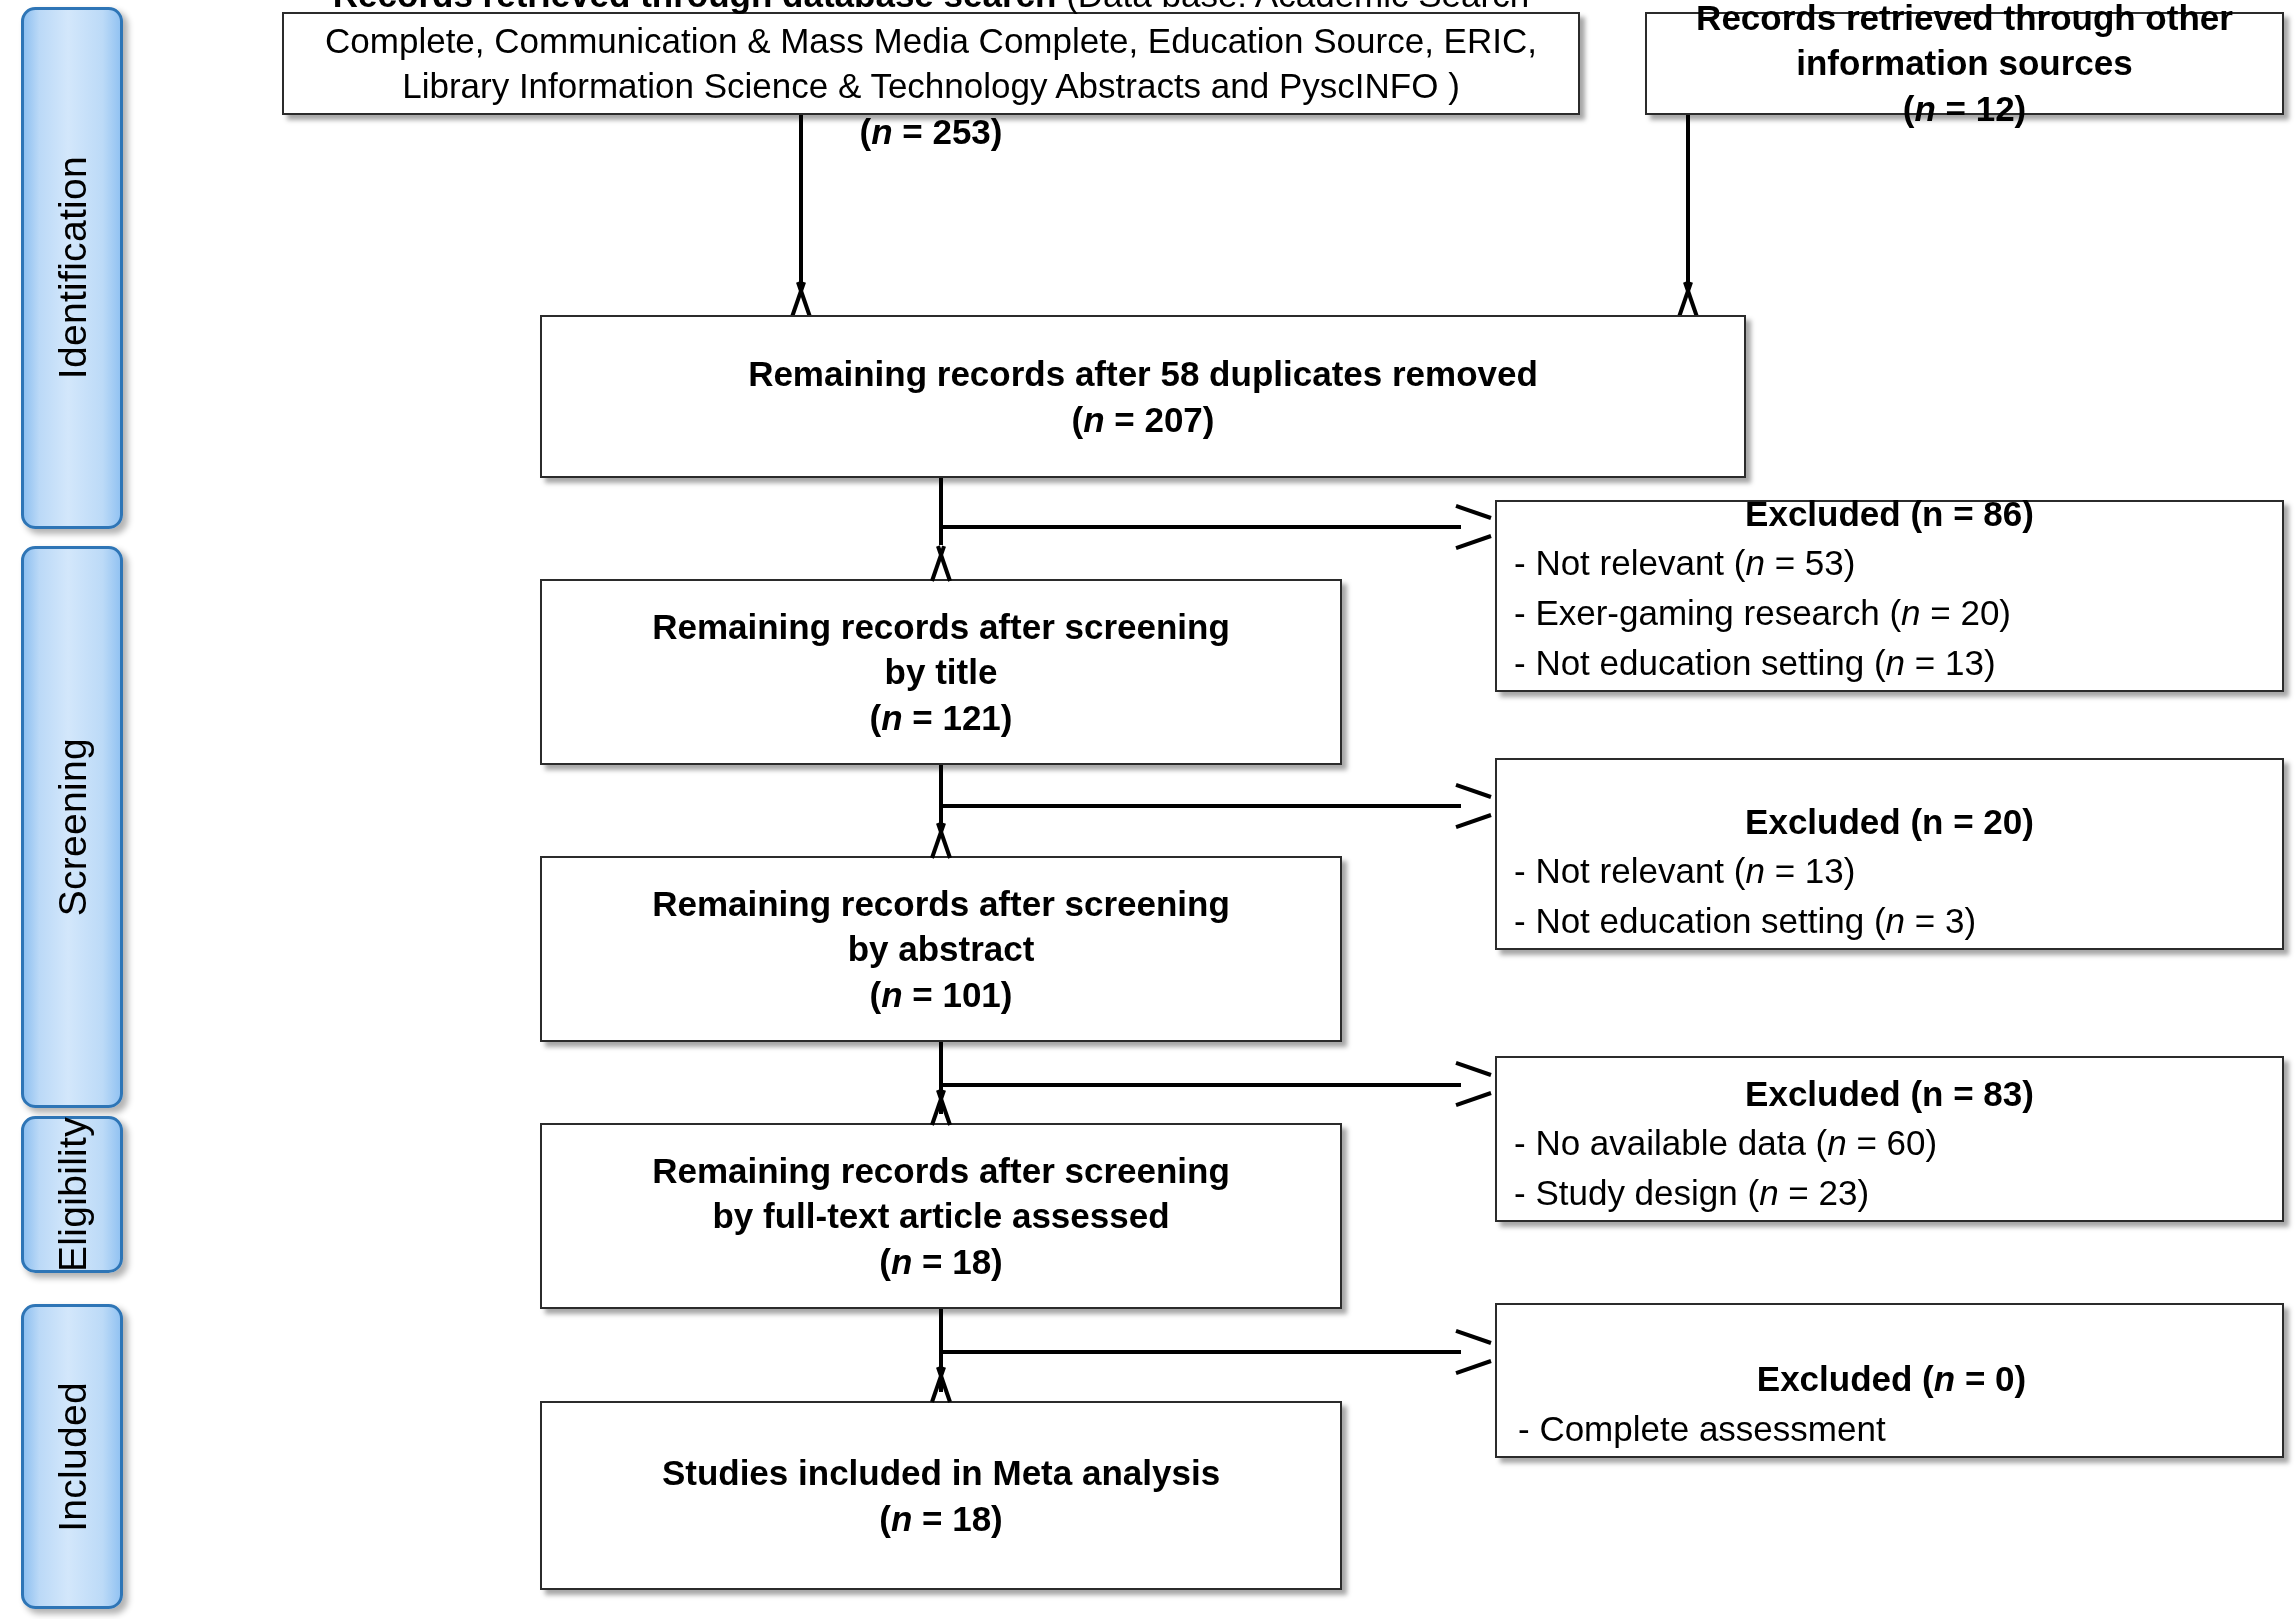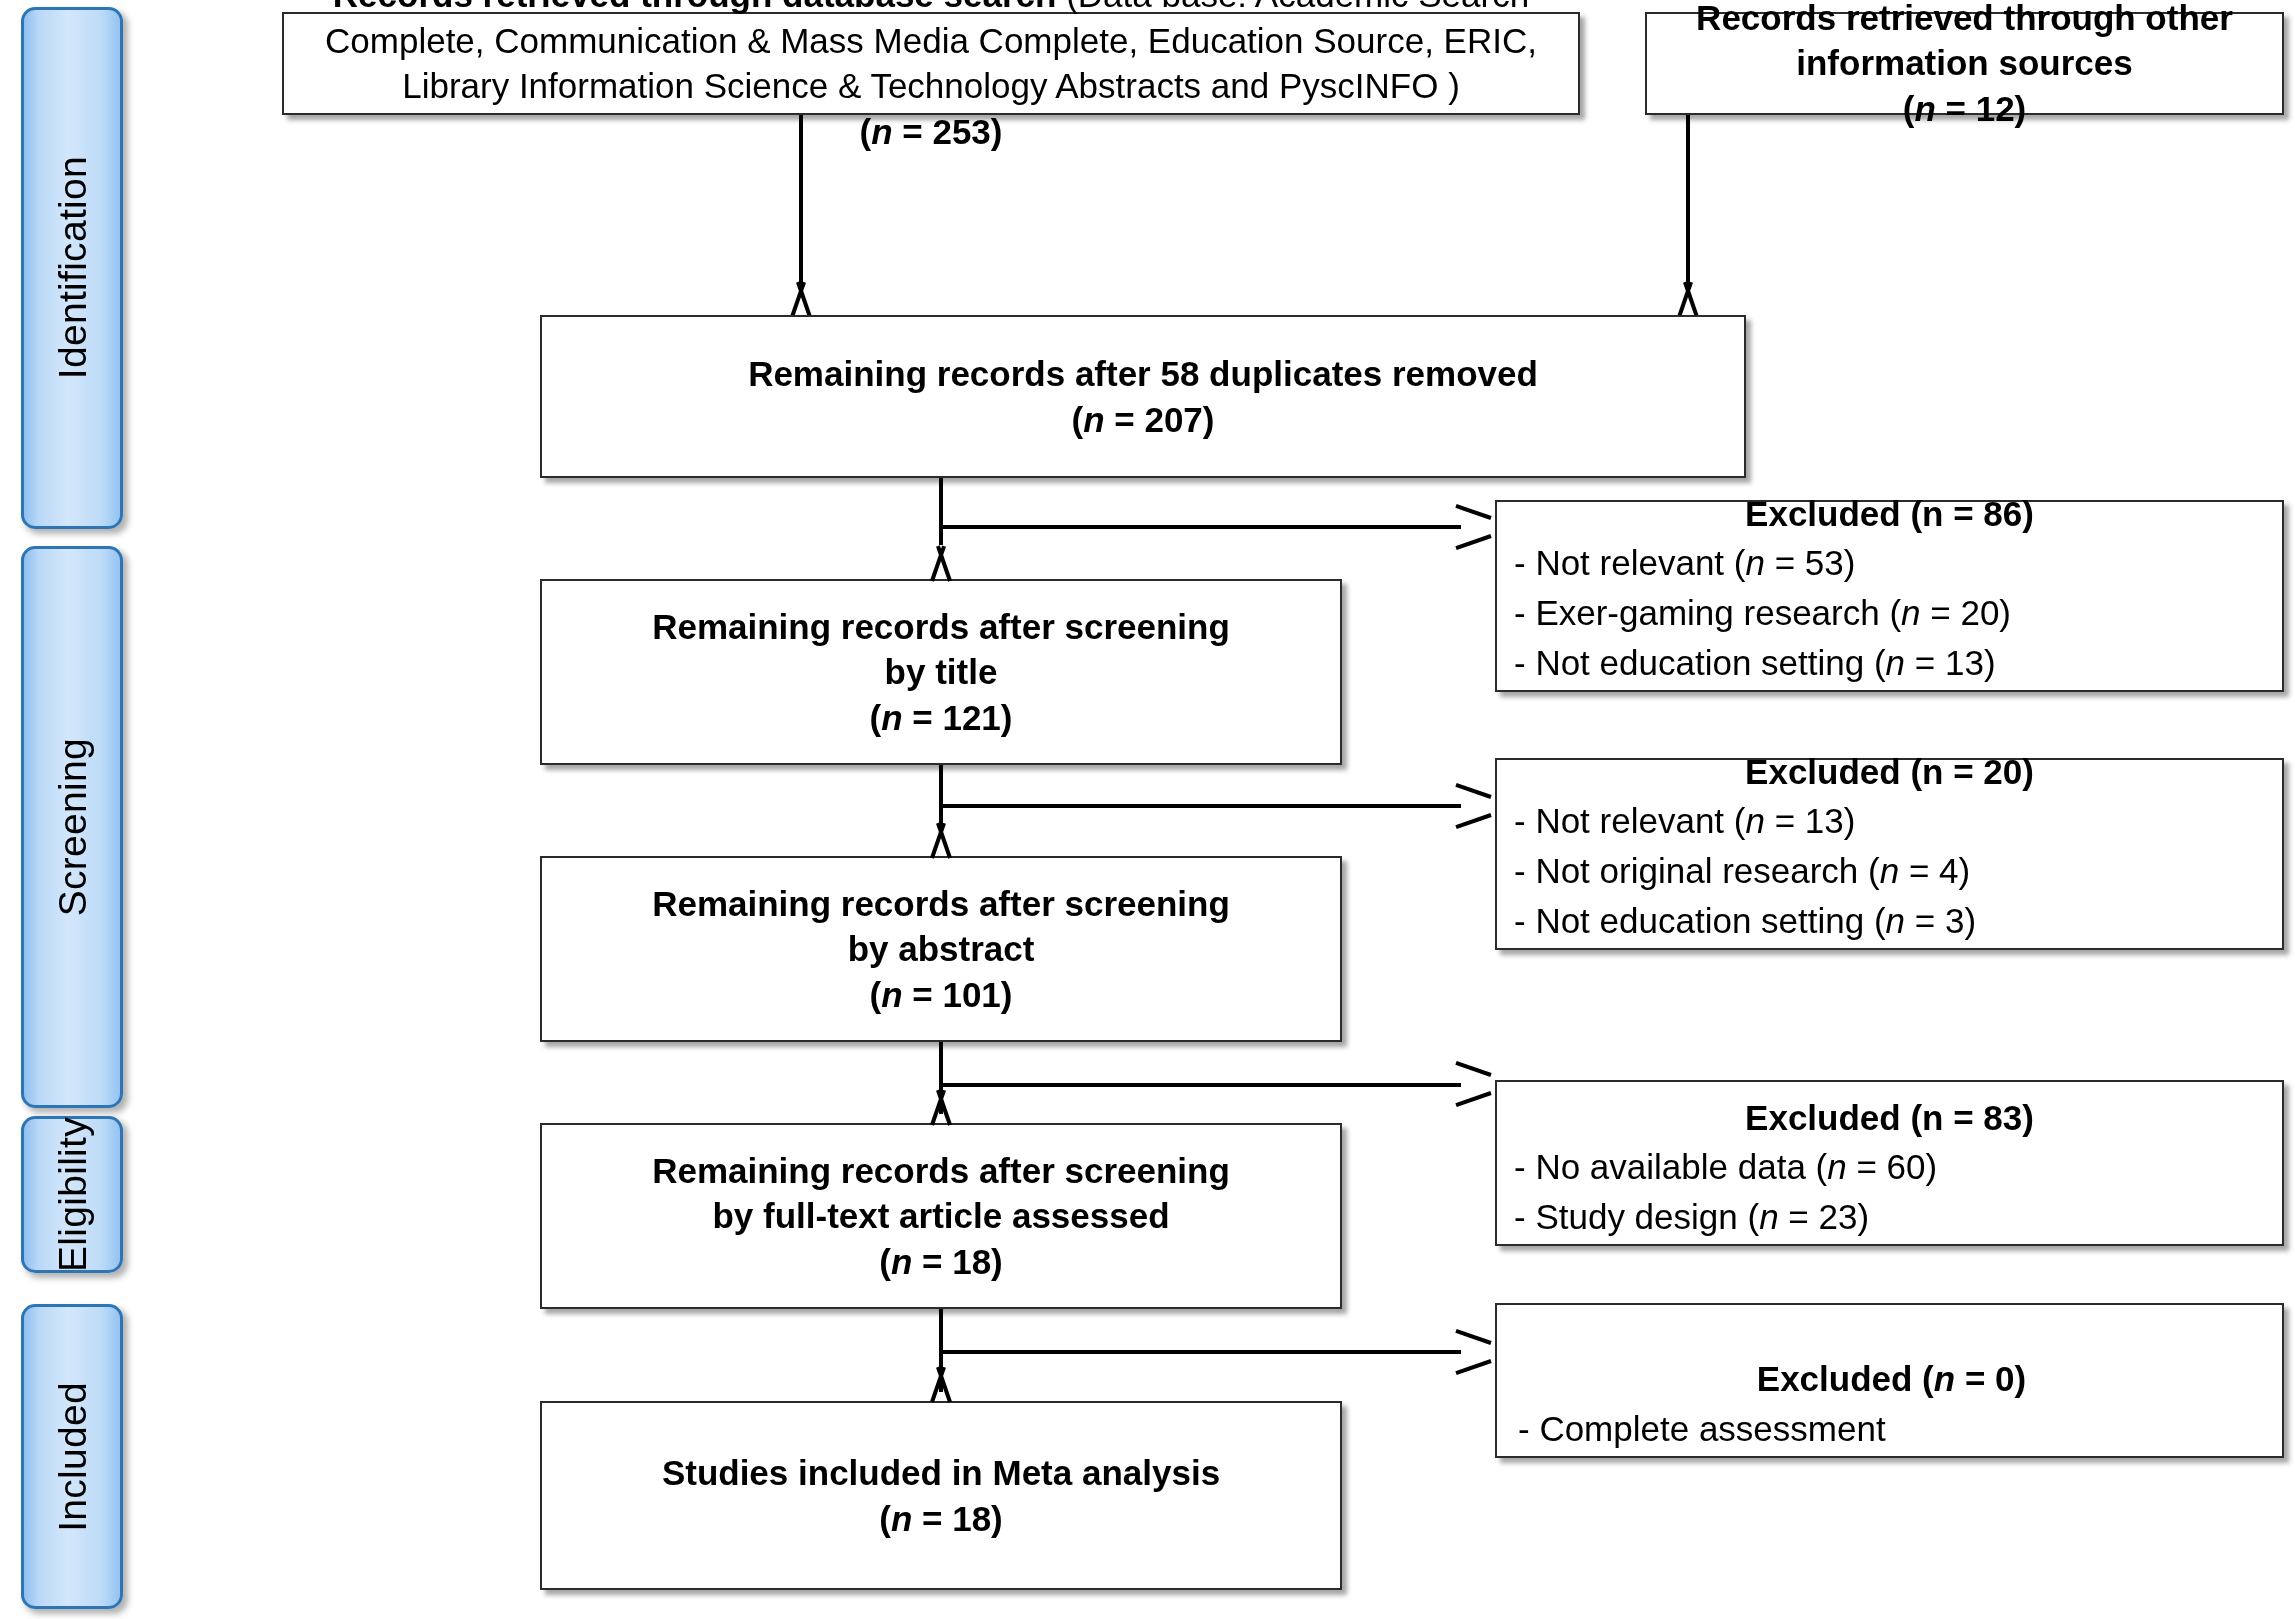--- a/index.html
+++ b/index.html
@@ -232,28 +232,25 @@
       <span>- Not education setting (</span><span class="ital-r">n</span><span> = 13)</span>
     </div>
   </div>
 
   <div class="xbox" style="left:1495px; top:758px; width:789px; height:192px;">
     <div class="xhead">Excluded (n = 20)</div>
     <div class="xitem">
       <span>- Not relevant (</span><span class="ital-r">n</span><span> = 13)</span>
     </div>
     <div class="xitem">
-      <span>- Not original research (</span><span class="ital-r">n</span><span> = 4)</span>
-    </div>
-    <div class="xitem">
       <span>- Not education setting (</span><span class="ital-r">n</span><span> = 3)</span>
     </div>
   </div>
 
-  <div class="xbox" style="left:1495px; top:1056px; width:789px; height:166px;margin-top:24px;">
+  <div class="xbox" style="left:1495px; top:1056px; width:789px; height:166px;">
     <div class="xhead">Excluded (n = 83)</div>
     <div class="xitem">
       <span>- No available data (</span><span class="ital-r">n</span><span> = 60)</span>
     </div>
     <div class="xitem">
       <span>- Study design (</span><span class="ital-r">n</span><span> = 23)</span>
     </div>
   </div>
 
   <div class="xbox" style="left:1495px; top:1303px; width:789px; height:155px;padding-left:21px;">

